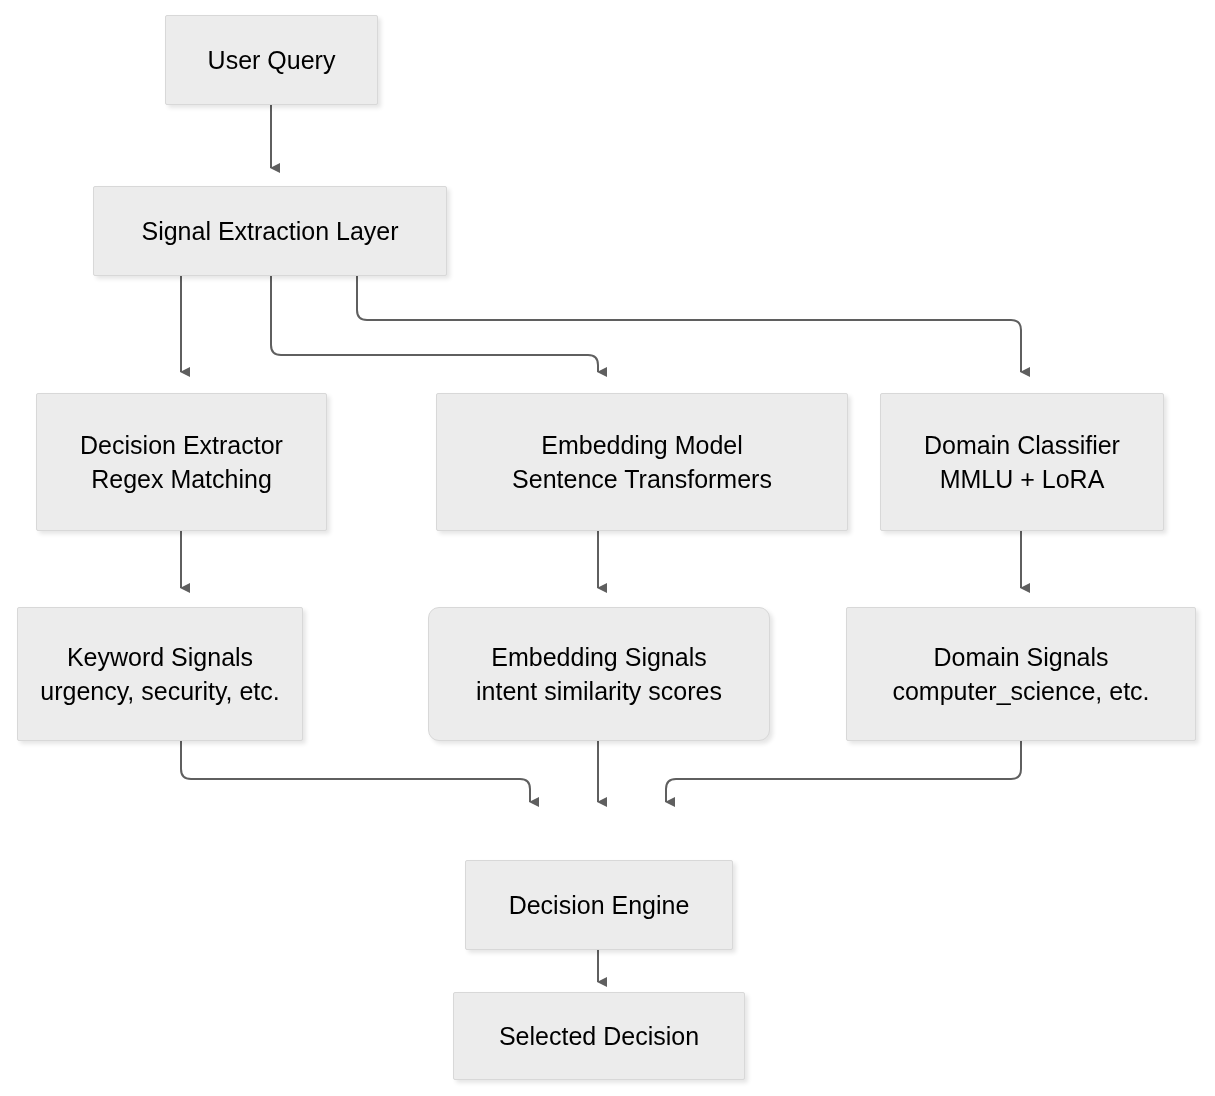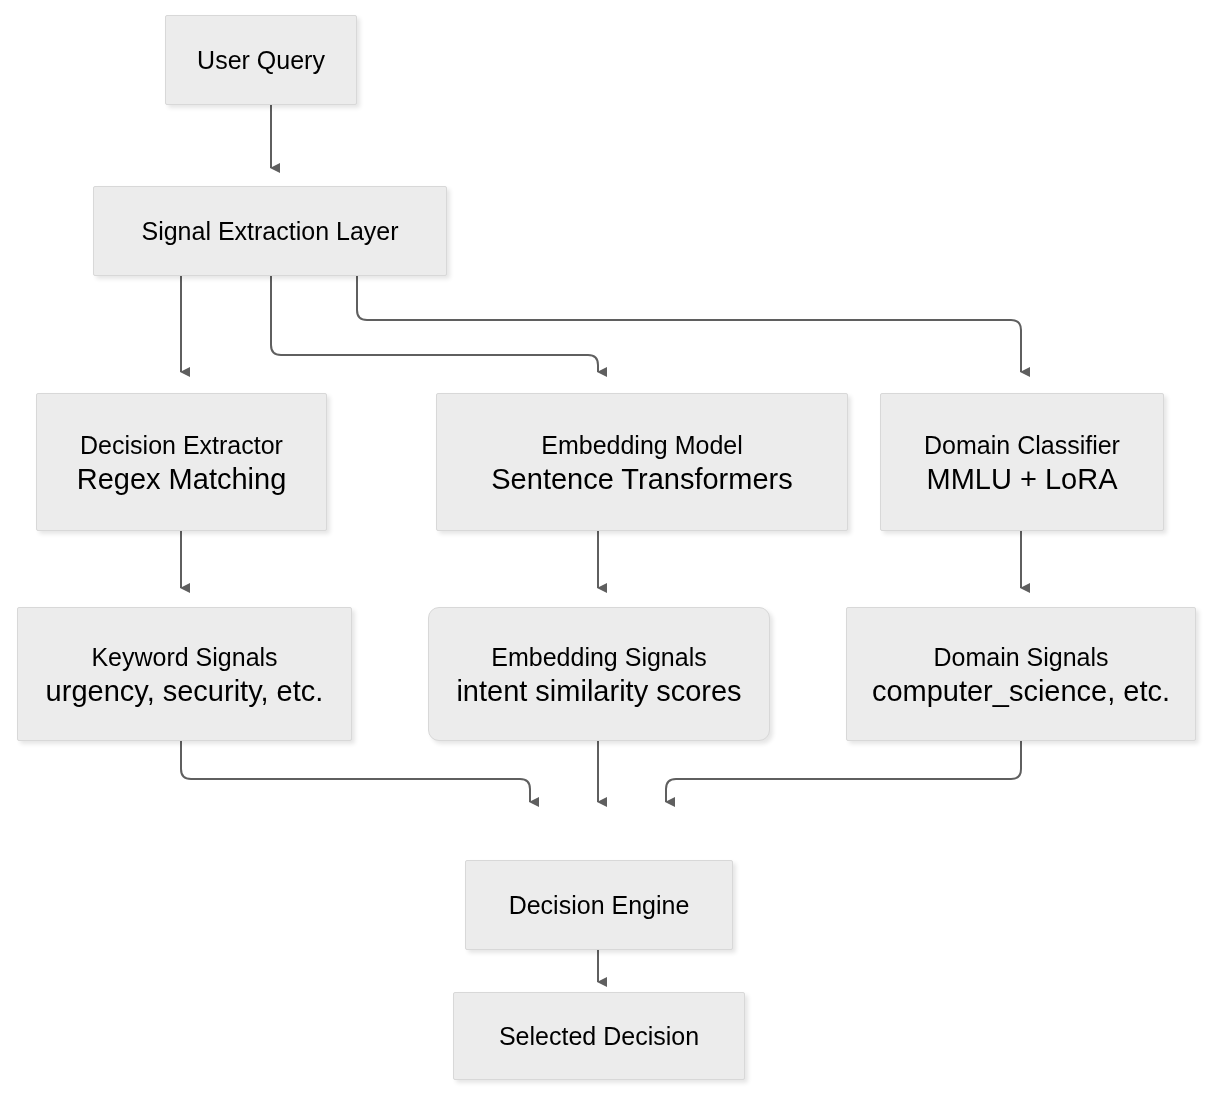--- a/index.html
+++ b/index.html
@@ -40,21 +40,21 @@
     color: #000000;
     text-align: center;
     z-index: 2;
   }
   .node .line1 {
     font-size: 25px;
     line-height: 34px;
     white-space: nowrap;
   }
   .node .line2 {
-    font-size: 29px;
+    font-size: 25px;
     line-height: 34px;
     white-space: nowrap;
   }
   .node.single .line1 {
     font-size: 25px;
   }
 </style>
 </head>
 <body>
 
@@ -82,21 +82,21 @@
       <path d="M181,741 L181,769 Q181,779 191,779 L520,779 Q530,779 530,789 L530,802" marker-end="url(#arrowhead)"></path>
 
       <path d="M598,741 L598,802" marker-end="url(#arrowhead)"></path>
 
       <path d="M1021,741 L1021,769 Q1021,779 1011,779 L676,779 Q666,779 666,789 L666,802" marker-end="url(#arrowhead)"></path>
 
       <path d="M598,910 L598,982" marker-end="url(#arrowhead)"></path>
     </g>
   </svg>
 
-  <div class="node single" style="left:165px; top:15px; width:192px; height:90px;">
+  <div class="node single" style="left:165px; top:15px; width:213px; height:90px;">
     <div class="line1">User Query</div>
   </div>
 
   <div class="node single" style="left:93px; top:186px; width:354px; height:90px;">
     <div class="line1">Signal Extraction Layer</div>
   </div>
 
   <div class="node" style="left:36px; top:393px; width:291px; height:138px;">
     <div class="line1">Decision Extractor</div>
     <div class="line2">Regex Matching</div>
@@ -105,21 +105,21 @@
   <div class="node" style="left:436px; top:393px; width:412px; height:138px;">
     <div class="line1">Embedding Model</div>
     <div class="line2">Sentence Transformers</div>
   </div>
 
   <div class="node" style="left:880px; top:393px; width:284px; height:138px;">
     <div class="line1">Domain Classifier</div>
     <div class="line2">MMLU + LoRA</div>
   </div>
 
-  <div class="node" style="left:17px; top:607px; width:335px; height:134px;">
+  <div class="node" style="left:17px; top:607px; width:286px; height:134px;">
     <div class="line1">Keyword Signals</div>
     <div class="line2">urgency, security, etc.</div>
   </div>
 
   <div class="node" style="left:428px; top:607px; width:342px; height:134px;border-radius:11px;">
     <div class="line1">Embedding Signals</div>
     <div class="line2">intent similarity scores</div>
   </div>
 
   <div class="node" style="left:846px; top:607px; width:350px; height:134px;">

